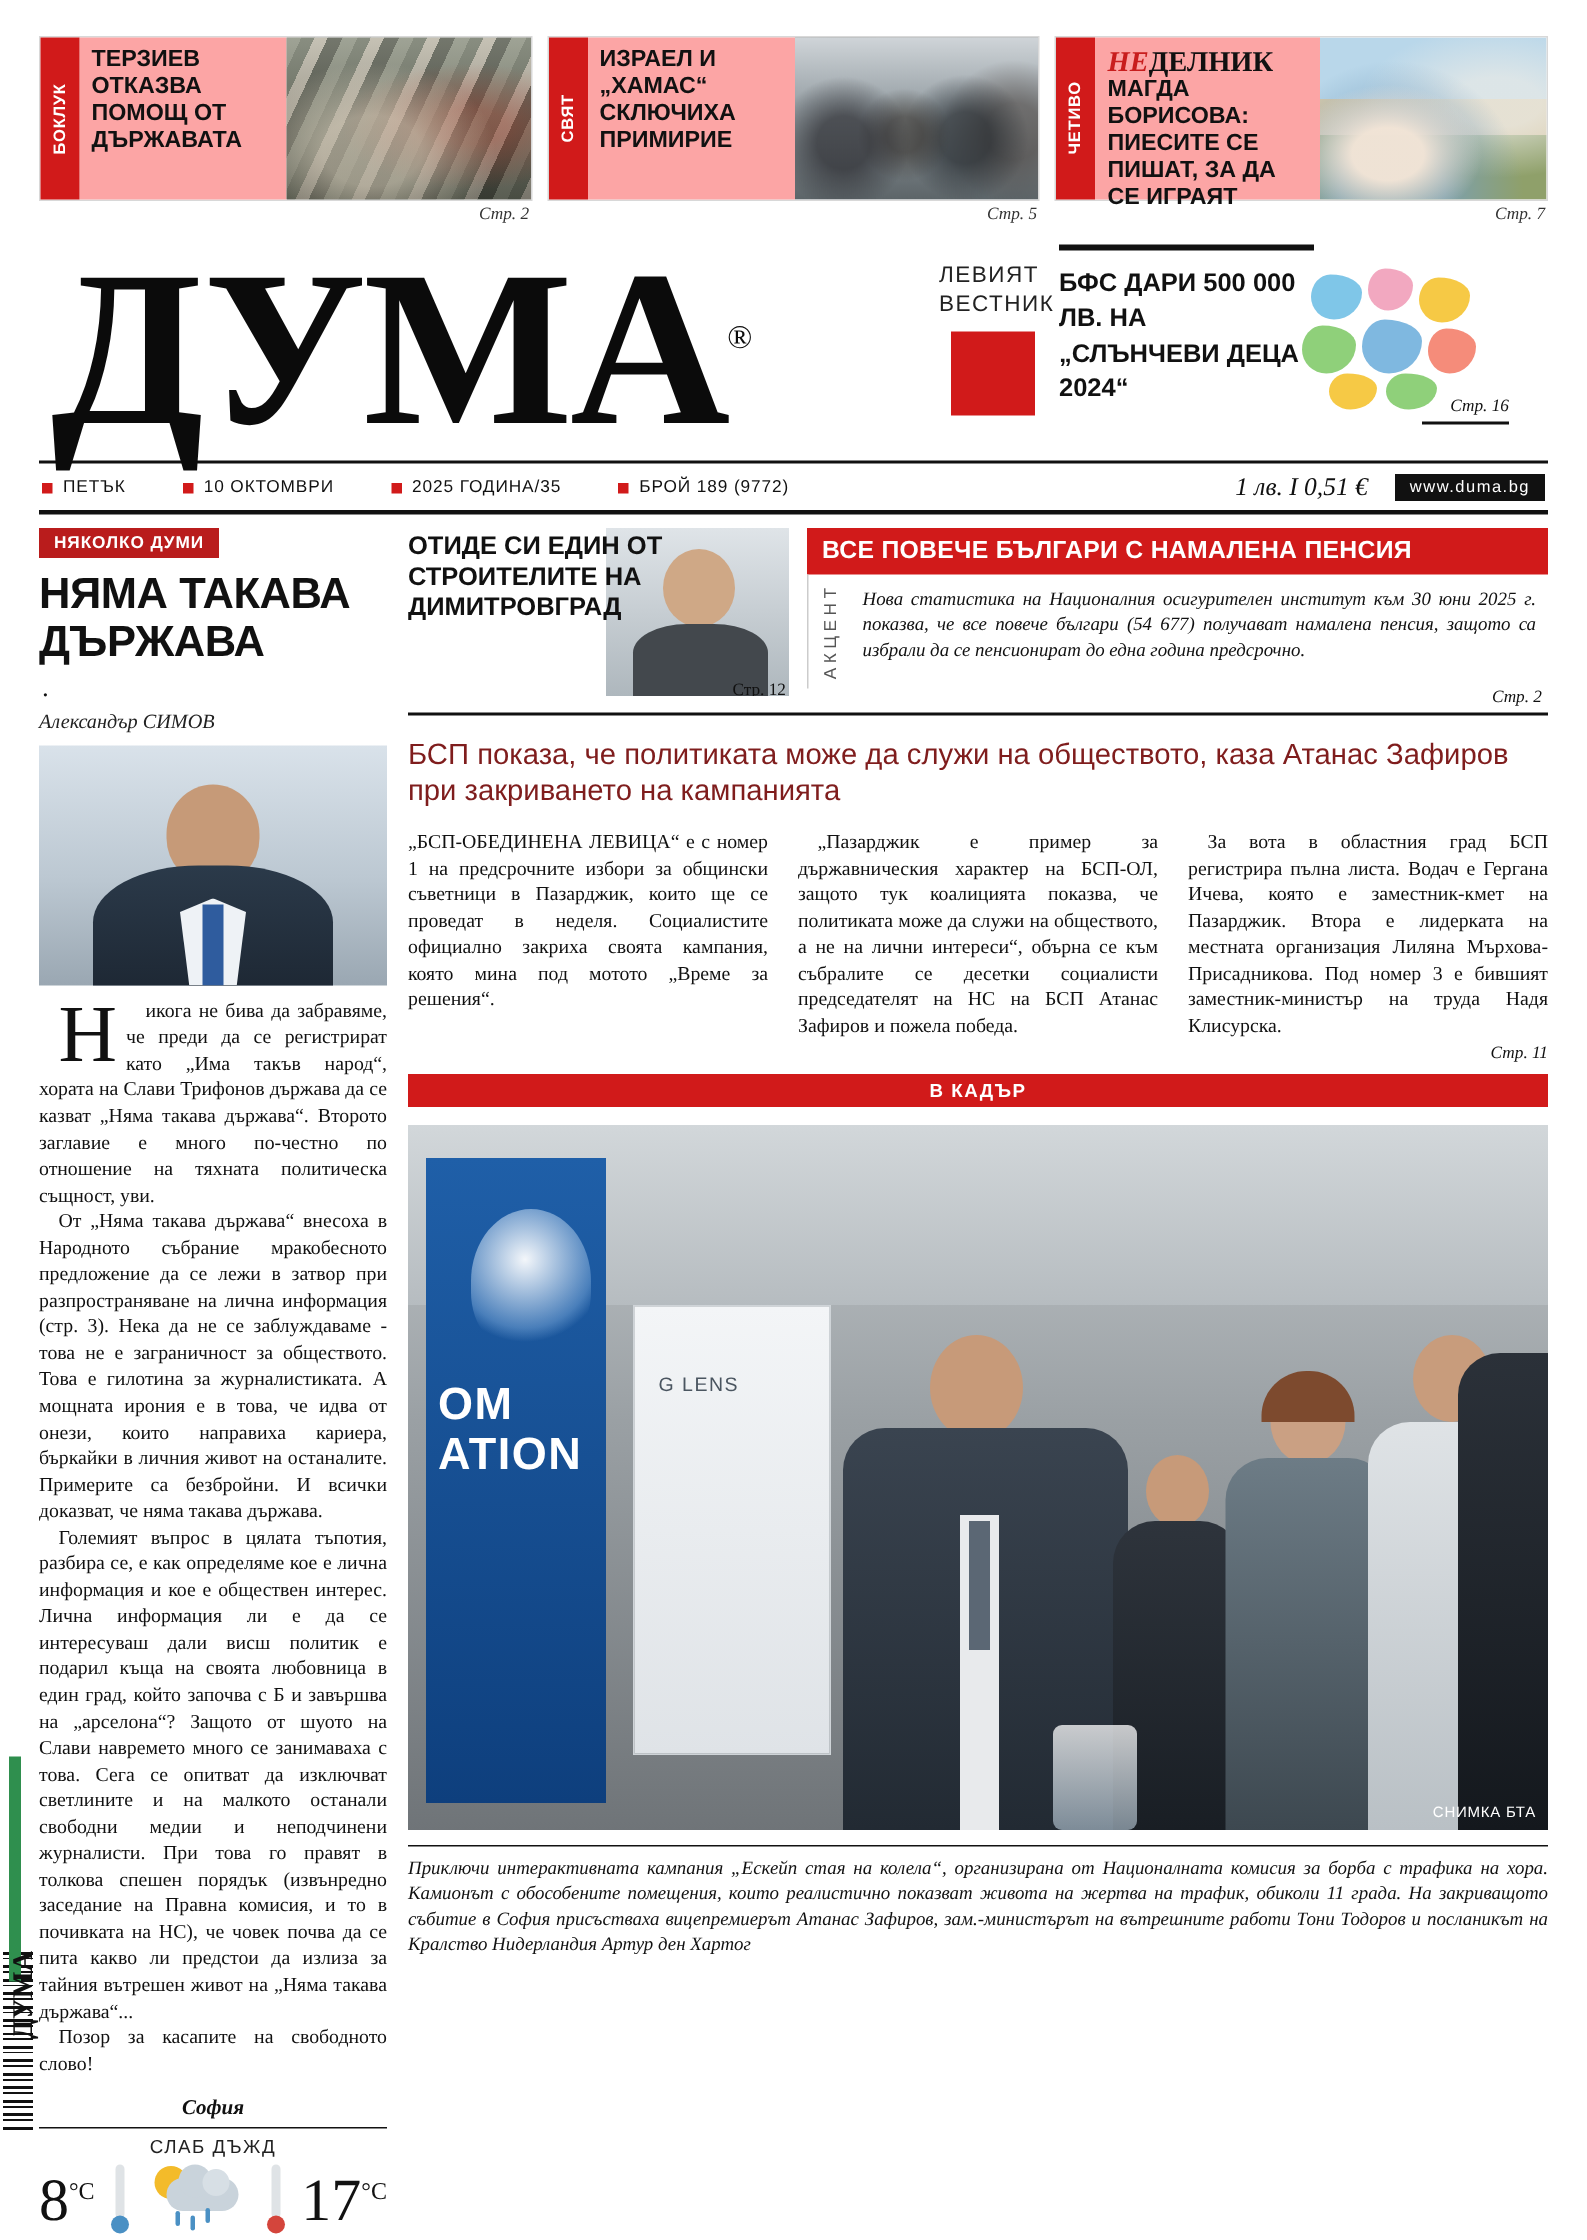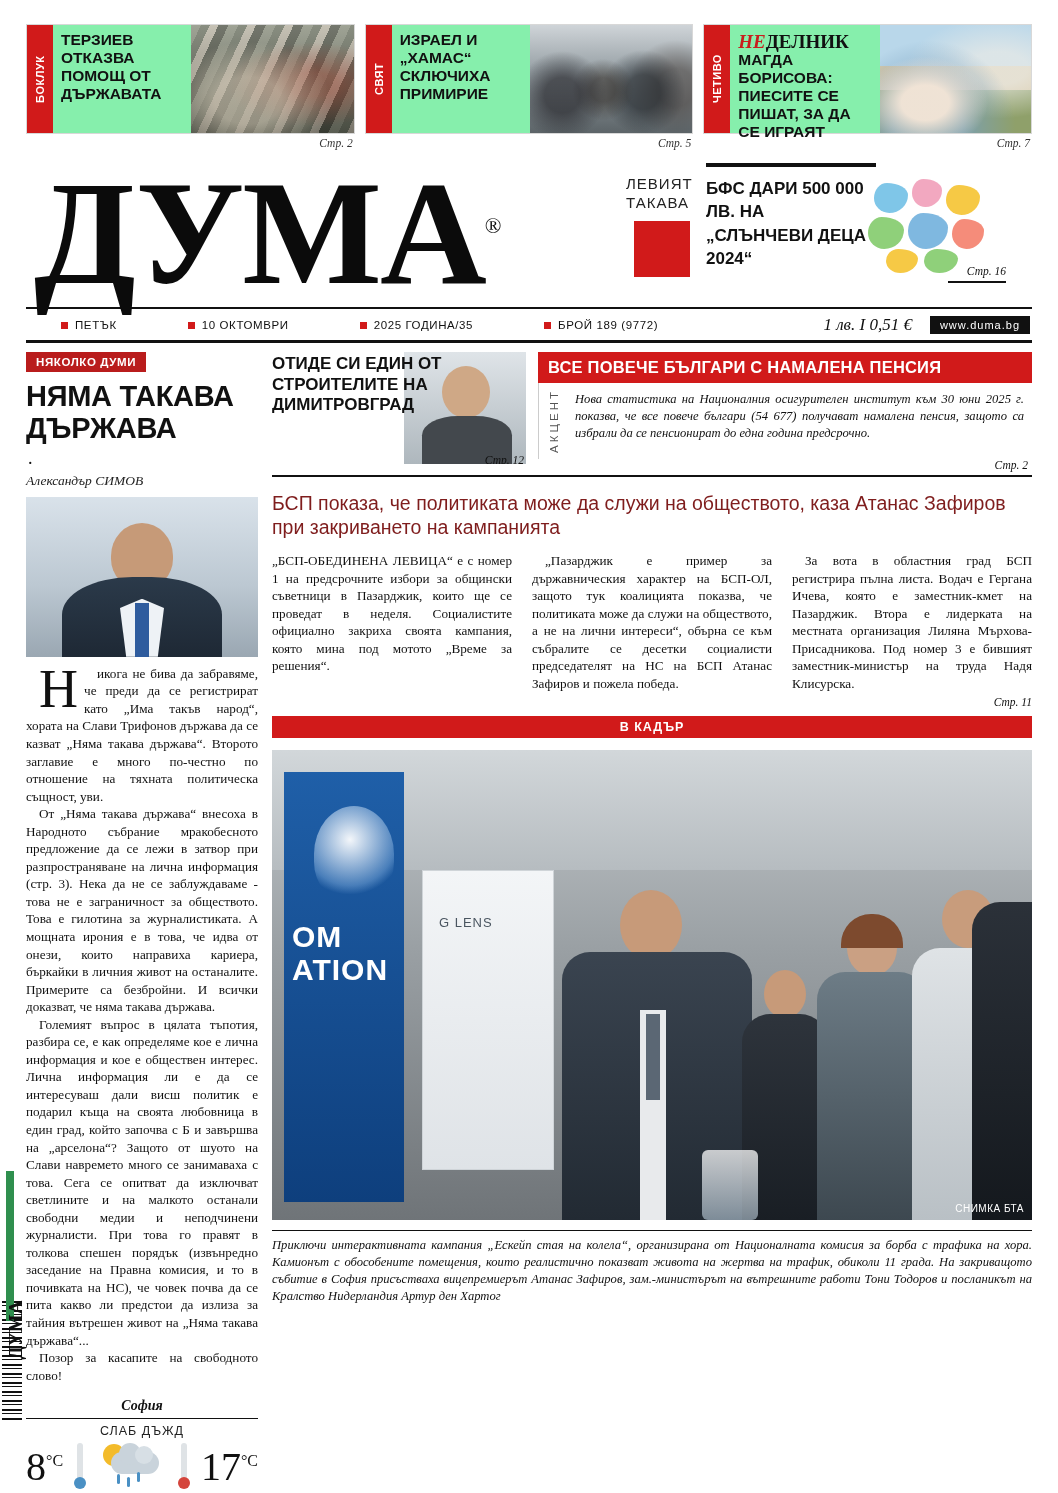--- a/index.html
+++ b/index.html
@@ -21,21 +21,21 @@
   .teaser { flex: 1; position: relative; }
   .teaser-inner { display: flex; height: 110px; border: 1px solid #d8d8d8; }
   .teaser-tag {
     width: 26px; background: #d11a1a; color: #fff;
     font-family: "Liberation Sans", sans-serif; font-weight: bold;
     font-size: 11px; letter-spacing: .5px;
     display: flex; align-items: center; justify-content: center;
     writing-mode: vertical-rl; transform: rotate(180deg);
   }
   .teaser-text {
-    background: #86efac; padding: 6px 8px 4px 8px;
+    background: #fca5a5; padding: 6px 8px 4px 8px;
     font-family: "Liberation Sans", sans-serif;
     font-weight: bold; font-size: 15.5px; line-height: 1.16;
     color: #111; width: 138px; text-transform: uppercase;
   }
   .teaser-text.wide { width: 150px; }
   .teaser-img { flex: 1; overflow: hidden; position: relative; }
   .pg { text-align: right; font-style: italic; font-size: 11.5px; color: #333; padding: 3px 2px 0 0; }
 
   
   .ph { width: 100%; height: 100%; position: relative; }
@@ -97,21 +97,21 @@
   .pg16rule { position: absolute; right: 0; bottom: 0; width: 58px; height: 2px; background: #111; }
 
   
   .inforule { height: 2px; background: #111; margin-top: 2px; }
   .infobar {
     display: flex; align-items: center; gap: 0;
     font-family: "Liberation Sans", sans-serif; font-size: 11.5px;
     padding: 6px 2px 5px 2px; letter-spacing: .6px; color: #111;
   }
   .infobar .sq { width: 7px; height: 7px; background: #d11a1a; display: inline-block; margin-right: 7px; }
-  .infobar .item { margin-right: 38px; display: flex; align-items: center; margin-left: 33px; }
+  .infobar .item { margin-right: 38px; display: flex; align-items: center; }
   .infobar .price {
     margin-left: auto; font-family: "Liberation Serif", serif;
     font-style: italic; font-size: 17px; letter-spacing: 0; margin-right: 18px;
   }
   .site {
     background: #111; color: #fff; font-family: "Liberation Sans", sans-serif;
     font-size: 11px; padding: 3px 10px; letter-spacing: 1px;
   }
   .inforule2 { height: 3px; background: #111; }
 
@@ -172,21 +172,21 @@
     background: linear-gradient(180deg,#dfe4e8,#aeb7bd);
   }
   .otide-photo::before {
     content:""; position:absolute; left: 38px; top: 14px; width: 48px; height: 52px;
     border-radius: 50%; background: #cfa886;
   }
   .otide-photo::after {
     content:""; position:absolute; left: 18px; bottom: 0; width: 90px; height: 48px;
     border-radius: 40% 40% 0 0; background: #43484d;
   }
-  .otide-pg { position: absolute; right: 2px; bottom: -2px; font-style: italic; font-size: 11.5px; }
+  .otide-pg { position: absolute; right: 2px; bottom: -2px; font-size: 11.5px; }
 
   .accent-box { flex: 1; position: relative; }
   .accent-head {
     background: #d11a1a; color: #fff; font-family: "Liberation Sans", sans-serif;
     font-weight: bold; font-size: 16.5px; padding: 6px 10px; letter-spacing: .2px;
   }
   .accent-row { display: flex; border-left: 1px solid #ccc; }
   .accent-side {
     width: 30px; font-family: "Liberation Sans", sans-serif; font-size: 11.5px;
     letter-spacing: 3px; color: #555; writing-mode: vertical-rl; transform: rotate(180deg);
@@ -323,21 +323,21 @@
           </div>
       </div>
       <div class="pg">Стр. 7</div>
     </div>
   </div>
 
   <div class="masthead">
     <div class="logo"><span>ДУМА</span><span class="reg">®</span></div>
     <div class="levi">
       <div>ЛЕВИЯТ</div>
-      <div>ТАКАВА</div>
+      <div>ВЕСТНИК</div>
     </div>
     <div class="redsq"></div>
 
     <div class="bfs">
       <div class="bfs-rule"></div>
       <div class="bfs-text">БФС ДАРИ 500 000 ЛВ. НА „СЛЪНЧЕВИ ДЕЦА 2024“</div>
       <div class="bfs-art">
         <div class="blob" style="left:6px;top:4px;width:34px;height:30px;background:#7fc6e8;"></div>
         <div class="blob" style="left:44px;top:0;width:30px;height:28px;background:#f2a8c0;"></div>
         <div class="blob" style="left:78px;top:6px;width:34px;height:30px;background:#f6c945;"></div>

